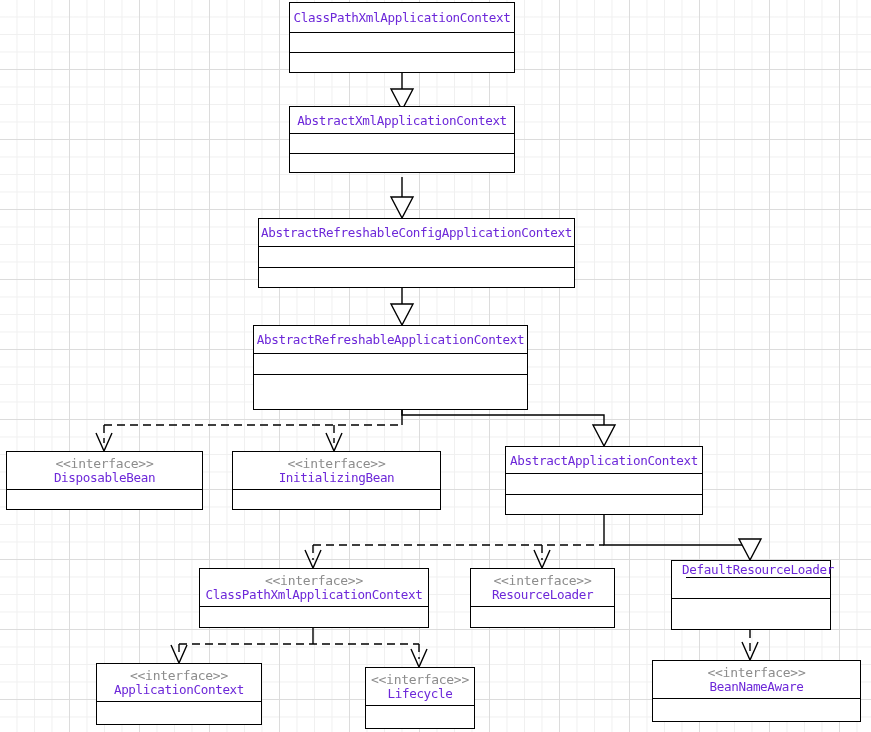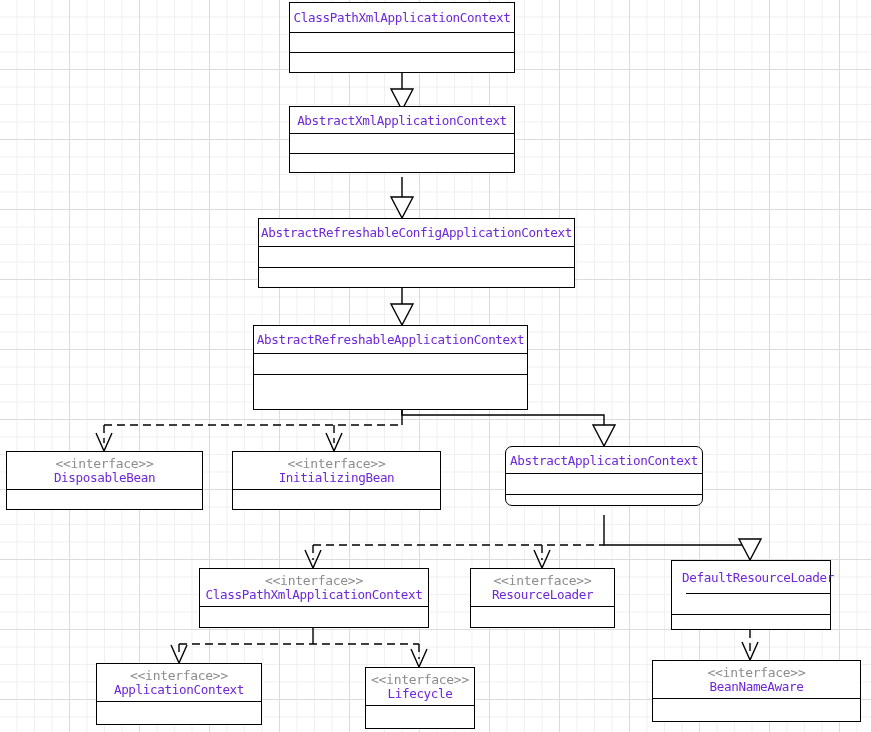--- a/index.html
+++ b/index.html
@@ -167,21 +167,21 @@
       </div>
       <div class="compartment last empty-row" style="height: 21px;"></div>
     </div>
     <div class="uml-box" style="left: 232px; top: 451px; width: 209px; height: 59px;">
       <div class="compartment" style="height: 38px;">
         <div class="stereotype">&lt;&lt;interface&gt;&gt;</div>
         <div class="cls-name">InitializingBean</div>
       </div>
       <div class="compartment last empty-row" style="height: 21px;"></div>
     </div>
-    <div class="uml-box" style="left: 505px; top: 446px; width: 198px; height: 60px; border-radius: 7px;">
+    <div class="uml-box" style="left: 505px; top: 446px; width: 198px; height: 69px;">
       <div class="compartment" style="height: 27px;">
         <div class="cls-name">AbstractApplicationContext</div>
       </div>
       <div class="compartment empty-row" style="height: 21px;"></div>
       <div class="compartment last empty-row" style="height: 21px;"></div>
     </div>
     <div class="uml-box" style="left: 199px; top: 568px; width: 230px; height: 60px;">
       <div class="compartment" style="height: 38px;">
         <div class="stereotype">&lt;&lt;interface&gt;&gt;</div>
         <div class="cls-name">ClassPathXmlApplicationContext</div>
@@ -189,21 +189,21 @@
       <div class="compartment last empty-row" style="height: 22px;"></div>
     </div>
     <div class="uml-box" style="left: 470px; top: 568px; width: 145px; height: 60px;">
       <div class="compartment" style="height: 38px;">
         <div class="stereotype">&lt;&lt;interface&gt;&gt;</div>
         <div class="cls-name">ResourceLoader</div>
       </div>
       <div class="compartment last empty-row" style="height: 22px;"></div>
     </div>
     <div class="uml-box" style="left: 671px; top: 560px; width: 160px; height: 70px;">
-      <div class="compartment" style="height: 33px; margin-left: 14px;">
+      <div class="compartment" style="height: 17px; margin-left: 14px;">
         <div class="cls-name">DefaultResourceLoader</div>
       </div>
       <div class="compartment empty-row" style="height: 21px;"></div>
       <div class="compartment last empty-row" style="height: 22px;"></div>
     </div>
     <div class="uml-box" style="left: 96px; top: 663px; width: 166px; height: 62px;">
       <div class="compartment" style="height: 38px;">
         <div class="stereotype">&lt;&lt;interface&gt;&gt;</div>
         <div class="cls-name">ApplicationContext</div>
       </div>

